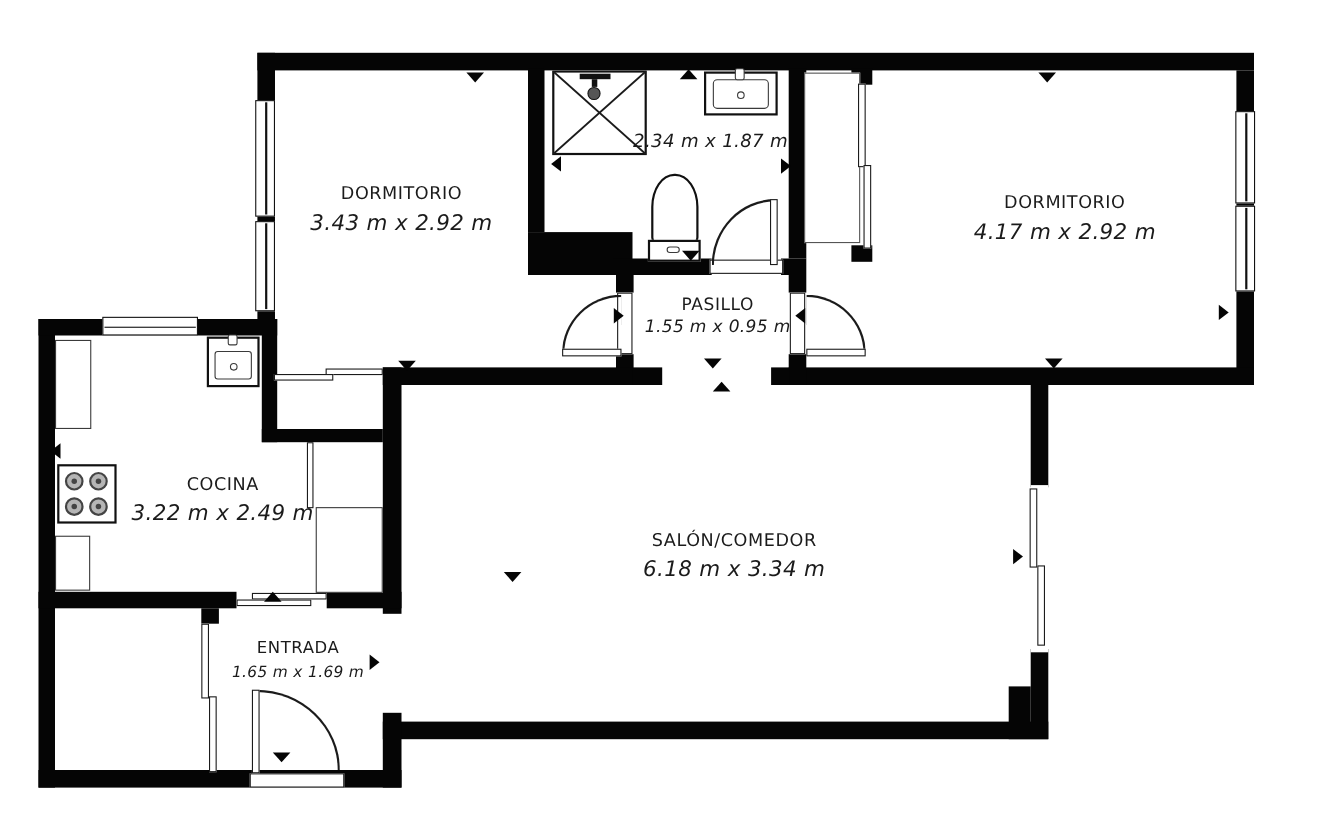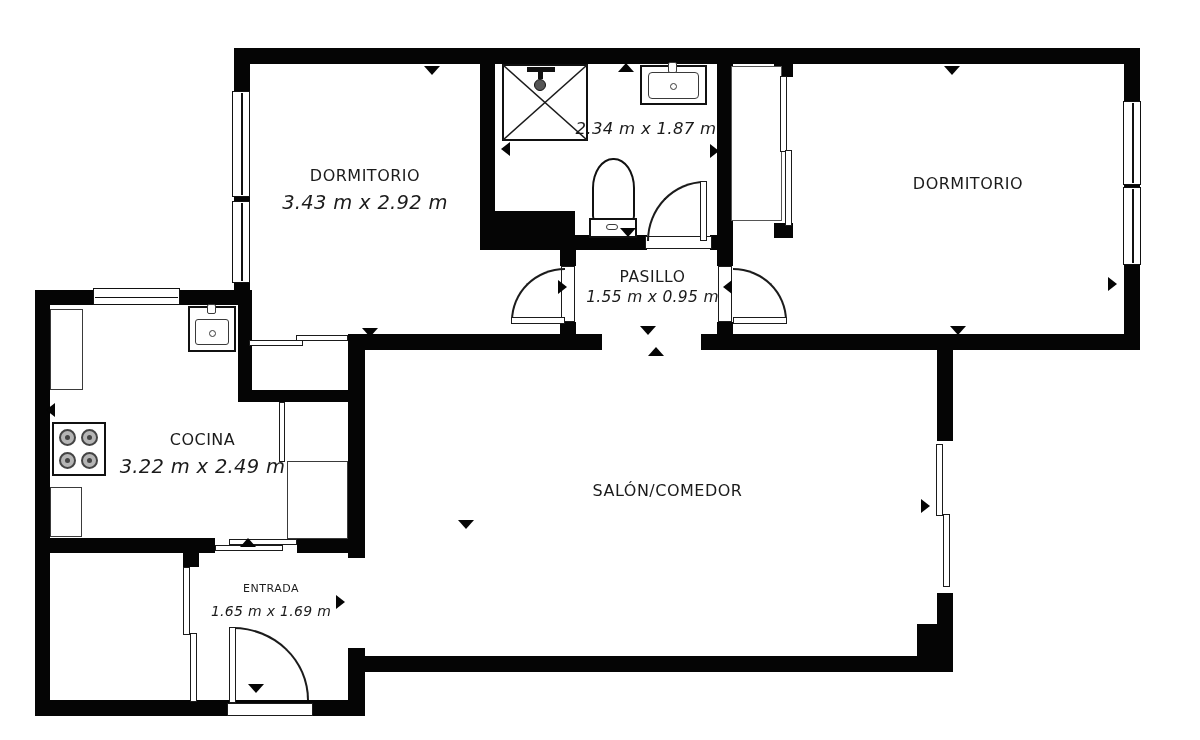--- a/index.html
+++ b/index.html
@@ -24,21 +24,21 @@
   .tr2{border-top:7px solid transparent;border-bottom:7px solid transparent;border-left:9px solid #050505;}
   .lbl{position:absolute;text-align:center;color:#1b1b1b;}
   .lbl .name{display:block;letter-spacing:.5px;}
   .lbl .dim{display:block;letter-spacing:.3px;font-style:italic;}
   .lbl-lg .name{font-size:16px;line-height:27px;}
   .lbl-lg .dim{font-size:19.5px;line-height:28px;}
   .lbl-md .name{font-size:18px;line-height:23px;}
   .lbl-md .dim{font-size:16.5px;line-height:22px;}
   .lbl-sm .name{font-size:15.5px;line-height:20px;}
   .lbl-sm .dim{font-size:15.5px;line-height:20px;}
-  .lbl-en .name{font-size:11px;line-height:22px;}
+  .lbl-en .name{font-size:15px;line-height:22px;}
   .lbl-en .dim{font-size:14px;line-height:23px;}
   .burner{position:absolute;width:17px;height:17px;border:2px solid #444;border-radius:50%;
           background:#b5b5b5;box-sizing:border-box;}
   .burner i{position:absolute;left:50%;top:50%;width:5px;height:5px;margin:-2.5px 0 0 -2.5px;
             background:#444;border-radius:50%;}
   svg.abs{position:absolute;}
 </style>
 </head>
 <body>
 
@@ -186,30 +186,32 @@
 
   <div class="lbl lbl-lg" style="left:240px;top:162px;width:250px">
     <span class="name">DORMITORIO</span>
     <span class="dim">3.43 m x 2.92 m</span>
   </div>
   <div class="lbl lbl-md" style="left:556px;top:118px;width:180px">
     <span class="dim">2.34 m x 1.87 m</span>
   </div>
   <div class="lbl lbl-lg" style="left:843px;top:170px;width:250px">
     <span class="name">DORMITORIO</span>
+    <span class="dim">4.17 m x 2.92 m</span>
   </div>
   <div class="lbl lbl-sm" style="left:575px;top:267px;width:155px">
     <span class="name">PASILLO</span>
     <span class="dim">1.55 m x 0.95 m</span>
   </div>
   <div class="lbl lbl-lg" style="left:95px;top:426px;width:215px">
     <span class="name">COCINA</span>
     <span class="dim">3.22 m x 2.49 m</span>
   </div>
   <div class="lbl lbl-lg" style="left:540px;top:477px;width:255px">
     <span class="name">SALÓN/COMEDOR</span>
+    <span class="dim">6.18 m x 3.34 m</span>
   </div>
   <div class="lbl lbl-en" style="left:195px;top:578px;width:152px">
     <span class="name">ENTRADA</span>
     <span class="dim">1.65 m x 1.69 m</span>
   </div>
 
 </div>
 
 </body></html>

